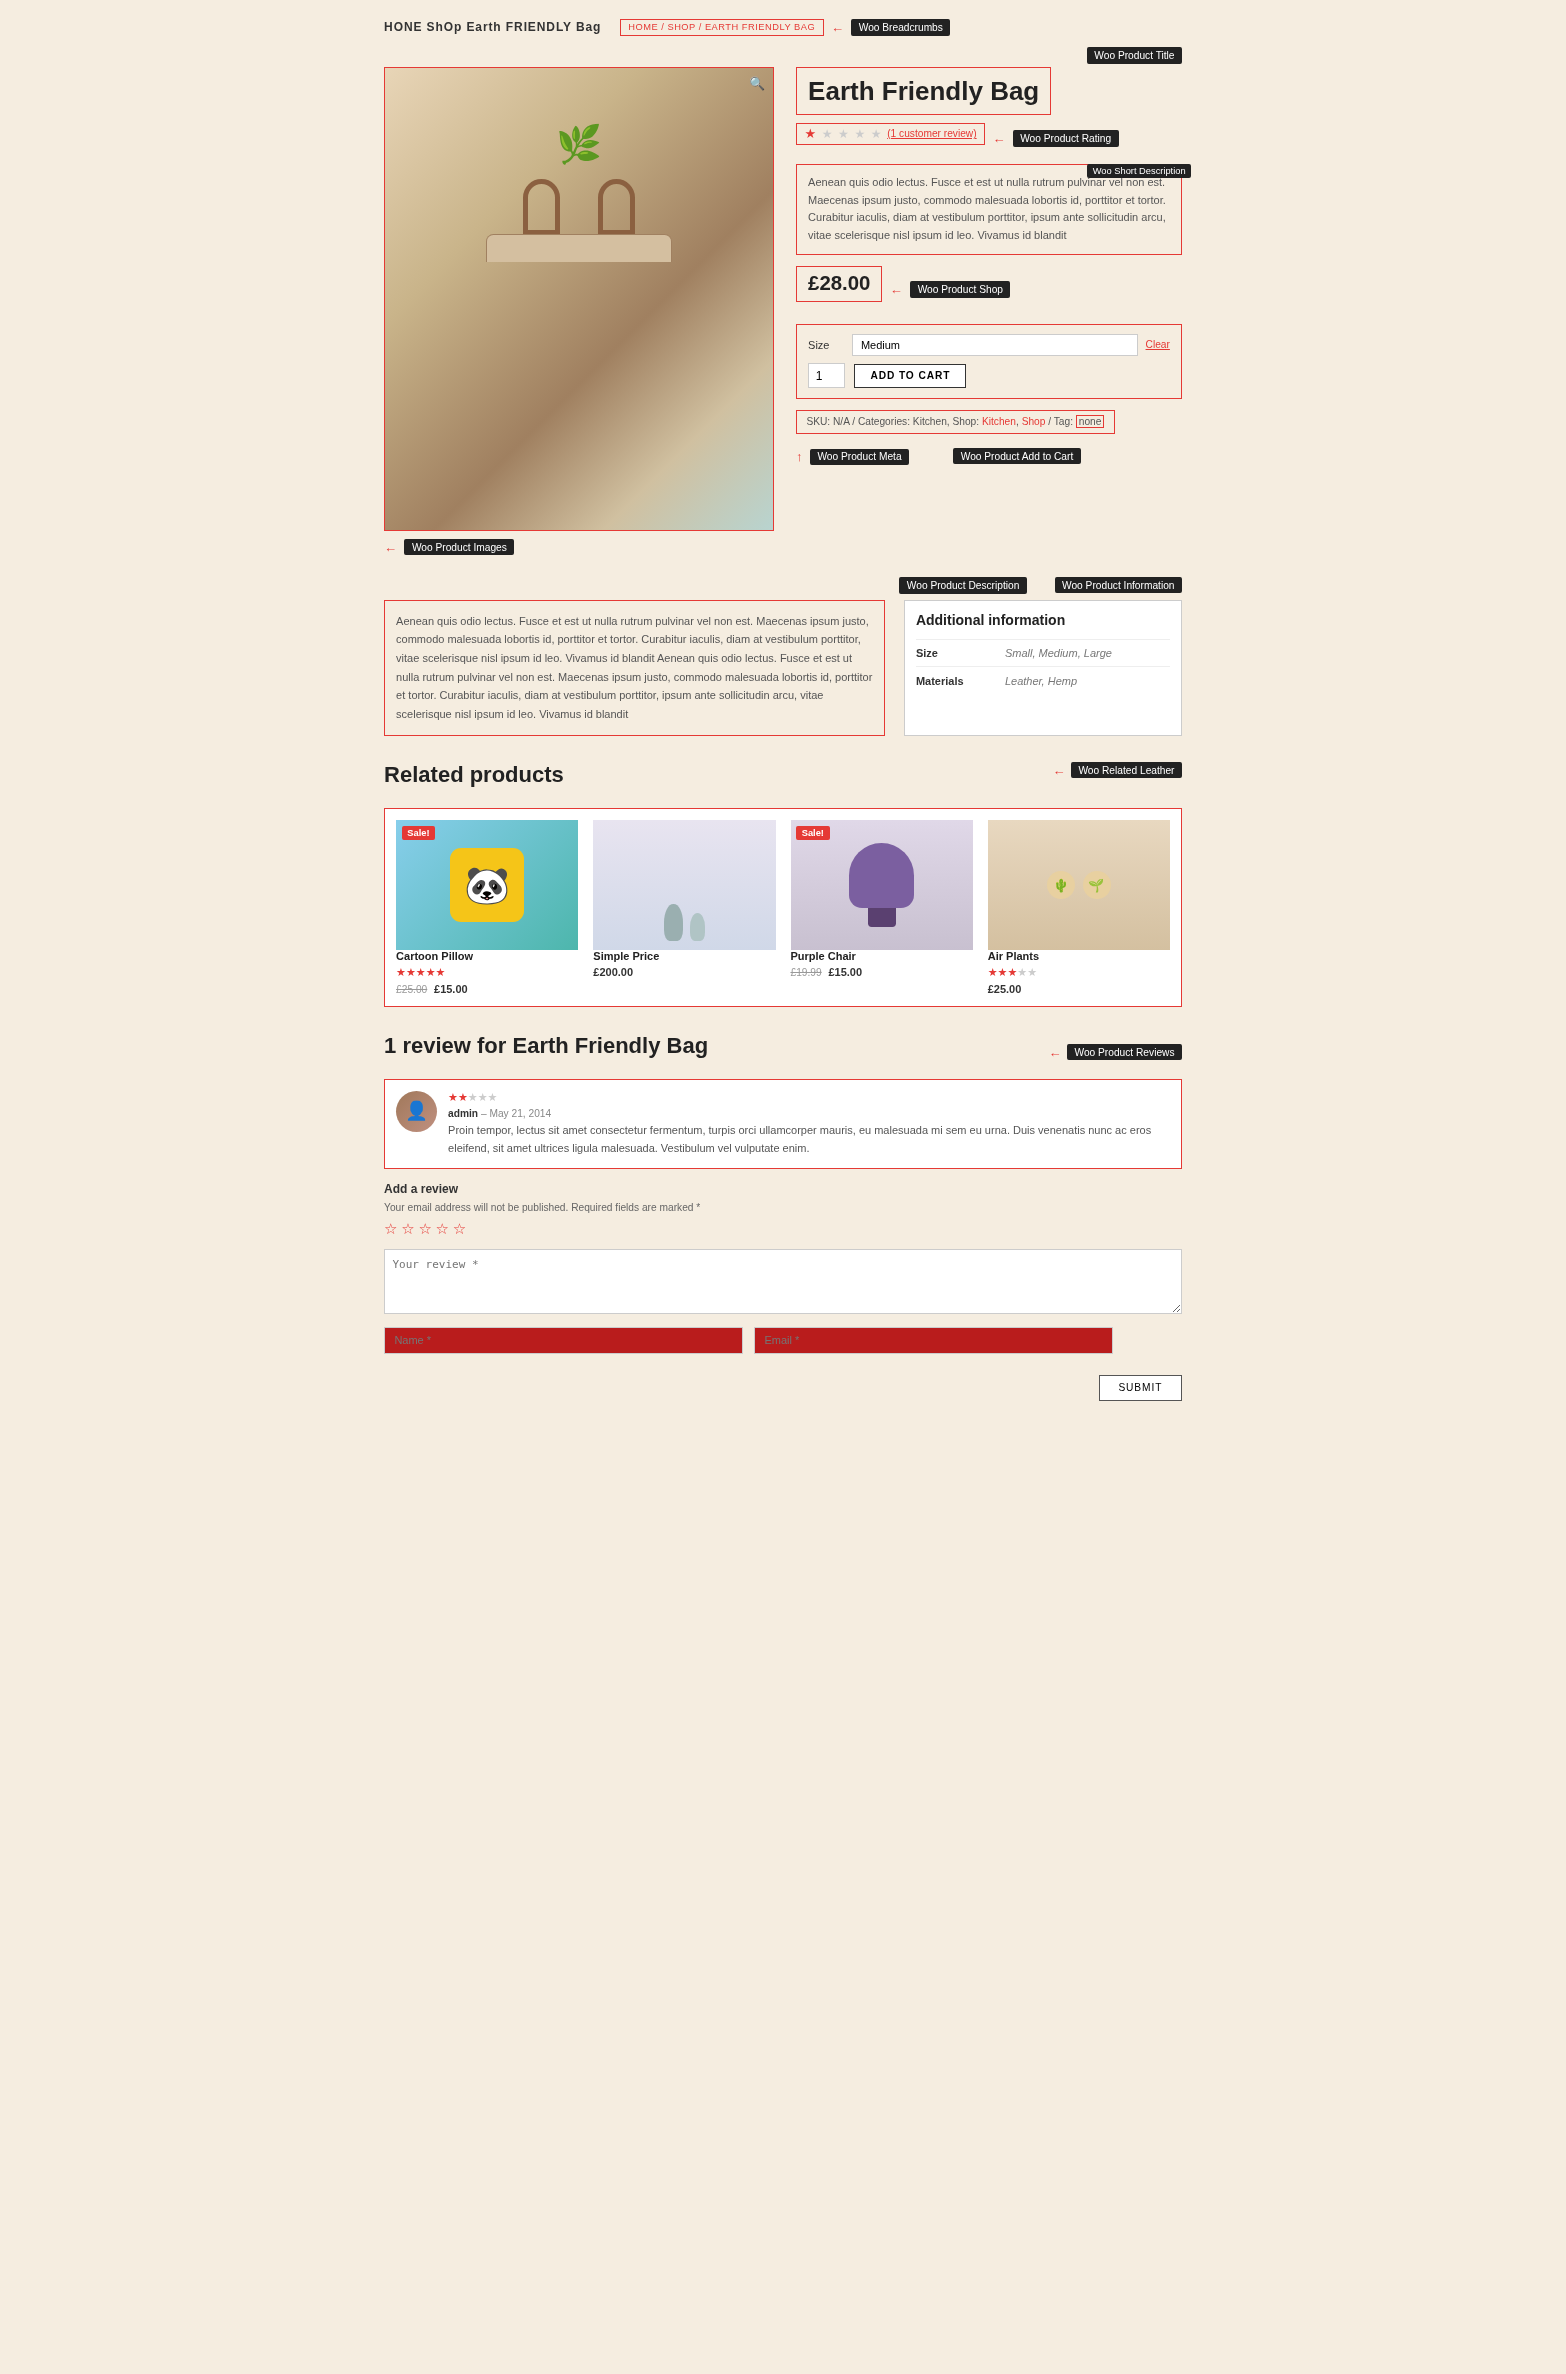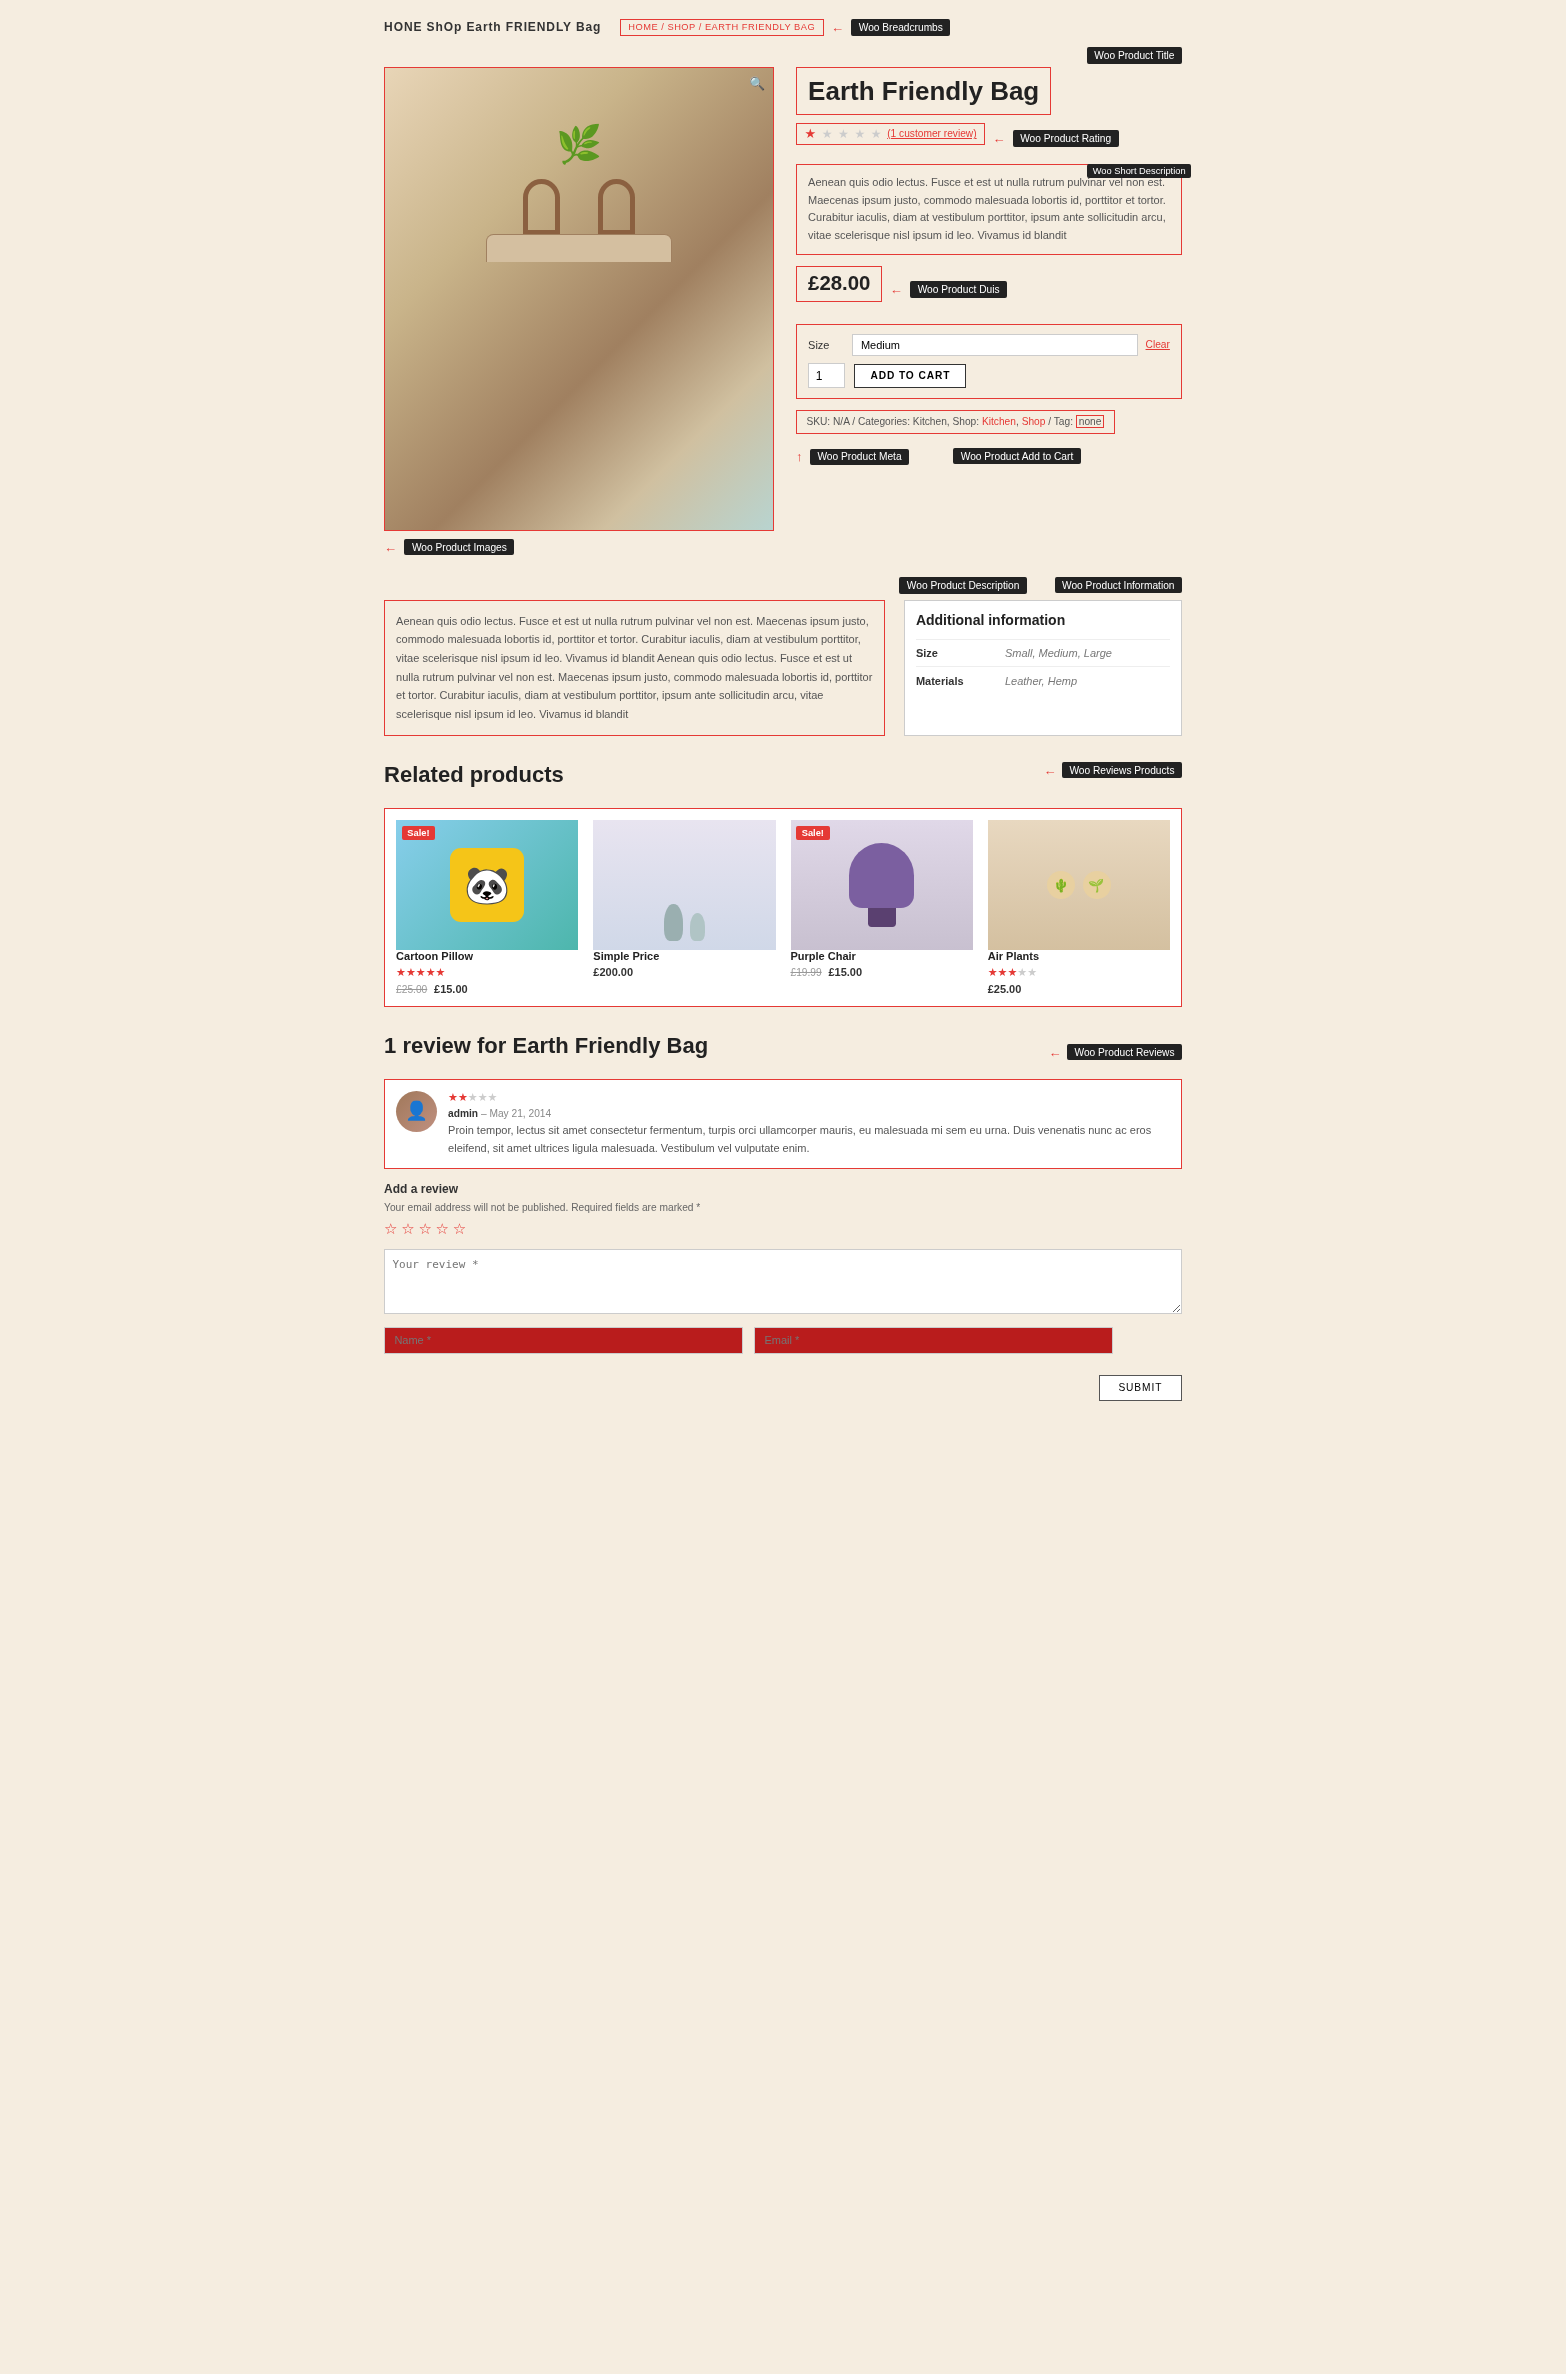--- a/index.html
+++ b/index.html
@@ -677,21 +677,21 @@
       <div class="short-description">Aenean quis odio lectus. Fusce et est ut nulla rutrum pulvinar vel non est. Maecenas ipsum justo, commodo malesuada lobortis id, porttitor et tortor. Curabitur iaculis, diam at vestibulum porttitor, ipsum ante sollicitudin arcu, vitae scelerisque nisl ipsum id leo. Vivamus id blandit</div>
       <div style="position:absolute; right:-9.3px; top:0; display:flex; flex-direction:column; align-items:flex-start; gap:3.7px;padding-left:20px;">
         <span class="ann-label" style="font-size:9.3px; padding:1.9px 5.6px;">Woo Short
 Description</span>
       </div>
     </div>
 
     <div style="display:flex; align-items:center; gap:7.4px; margin-bottom:11px;">
       <div class="product-price">£28.00</div>
       <span class="ann-arrow">←</span>
-      <span class="ann-label">Woo Product Duis</span>
+      <span class="ann-label">Woo Product Shop</span>
     </div>
 
     <div class="add-to-cart-box">
       <div class="size-row">
         <span class="size-label">Size</span>
         <select class="size-select">
           <option>Medium</option>
           <option>Small</option>
           <option>Large</option>
         </select>
@@ -746,21 +746,21 @@
       <span class="info-val">Leather, Hemp</span>
     </div>
   </div>
 </div>
 
 <div class="related-products">
   <div class="related-header">
     <h2>Related products</h2>
     <div style="display:flex; align-items:center; gap:5.6px;">
       <span class="ann-arrow">←</span>
-      <span class="ann-label">Woo Reviews Products</span>
+      <span class="ann-label">Woo Related Leather</span>
     </div>
   </div>
   <div class="related-products-grid">
 
     <div class="product-card">
       <div class="card-img-panda">
         <span class="sale-badge">Sale!</span>
         <div class="panda-pillow">🐼</div>
       </div>
       <div class="card-name">Cartoon Pillow</div>

